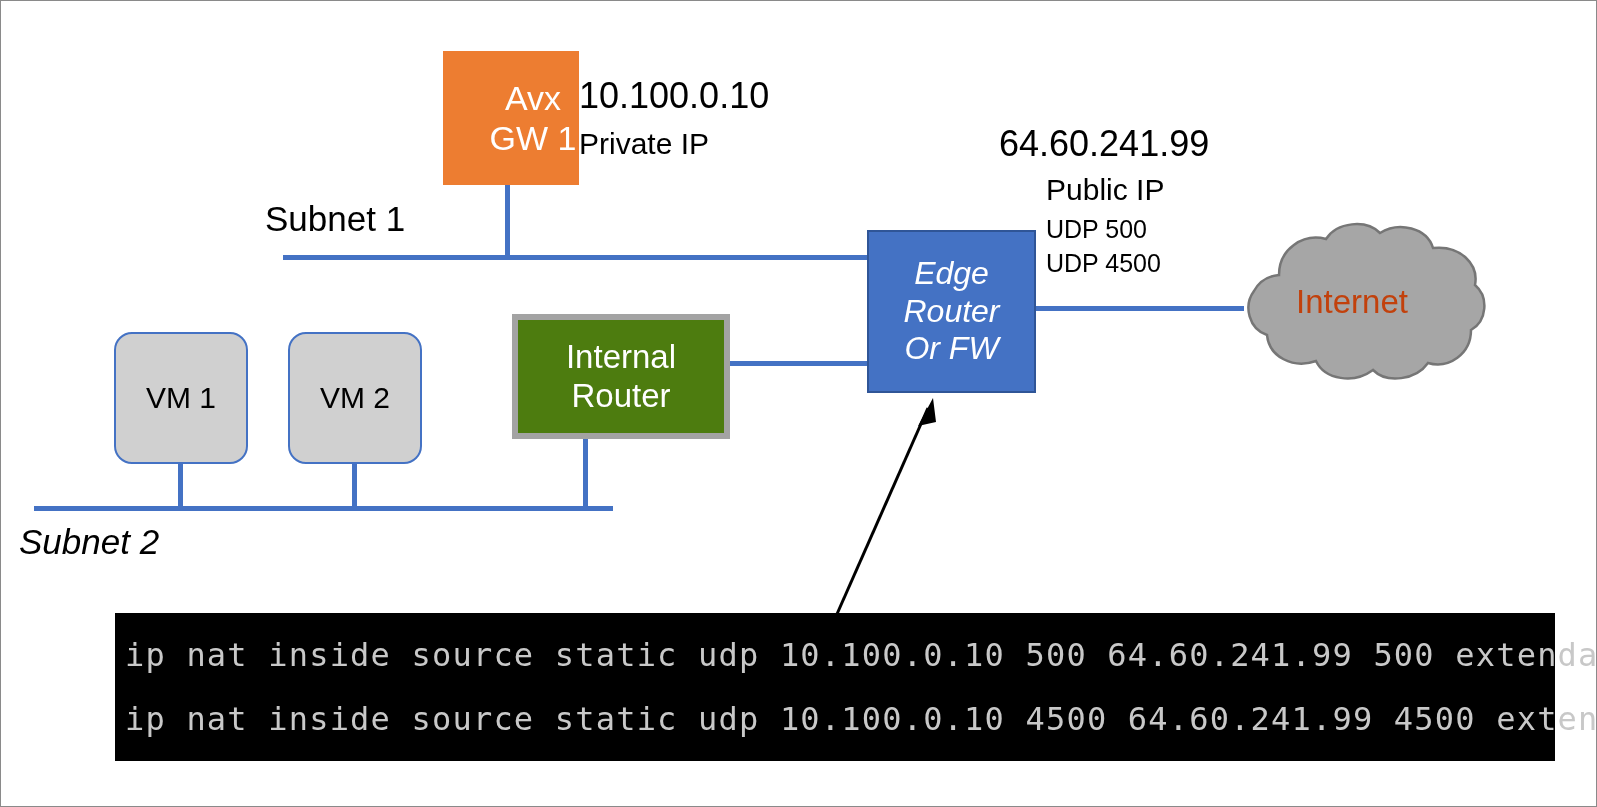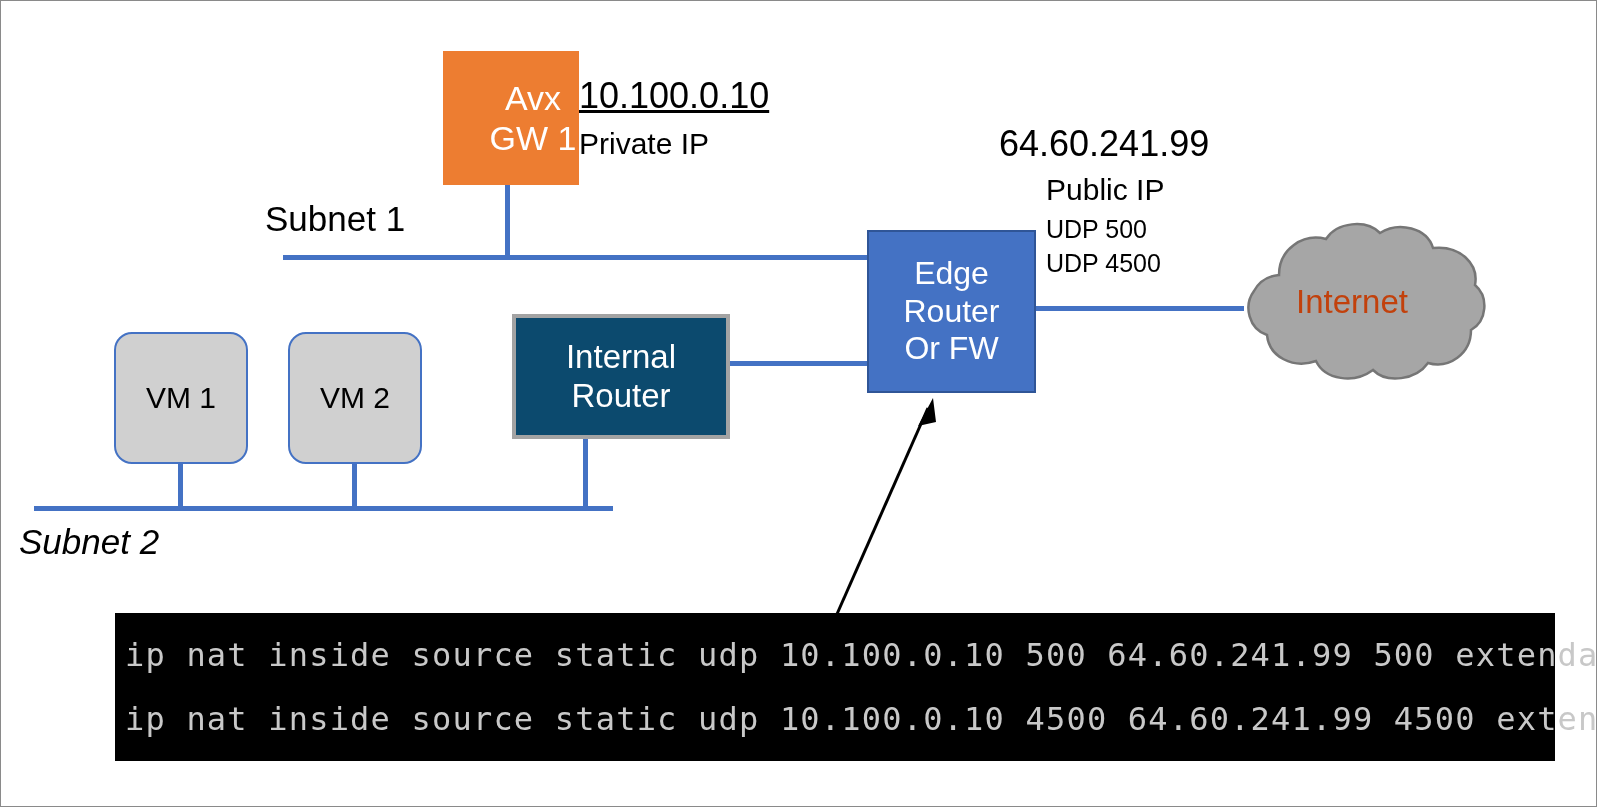--- a/index.html
+++ b/index.html
@@ -31,32 +31,33 @@
   #avx-gw-1 {
     left: 442px; top: 50px; width: 136px; height: 134px;
     background: #ED7D31;
     color: #ffffff;
     font-size: 34px;
     padding-left: 44px;
   }
   
   #internal-router {
     left: 511px; top: 313px; width: 218px; height: 125px;
-    background: #0c4a6e;
-    border: 4px solid #a3a3a3;
+    background: #4d7c0f;
+    border: 6px solid #a3a3a3;
     color: #ffffff;
     font-size: 33px;
   }
   
   #edge-router {
     left: 866px; top: 229px; width: 169px; height: 163px;
     background: #4472C4;
     border: 2px solid #2F5597;
     color: #ffffff;
     font-size: 32px;
+    font-style: italic;
   }
   
   .vm-box {
     width: 134px; height: 132px;
     background: #D0D0D0;
     border: 2px solid #4472C4;
     border-radius: 18px;
     color: #000000;
     font-size: 30px;
     top: 331px;
@@ -91,21 +92,21 @@
 
   
   .lbl {
     position: absolute;
     color: #000000;
     white-space: nowrap;
   }
   #subnet-1-label { left: 264px; top: 198px; font-size: 35px; }
   #subnet-2-label { left: 18px;  top: 521px; font-size: 35px; font-style: italic; }
 
-  #private-ip-value   { left: 578px;  top: 74px;  font-size: 36px; text-decoration: underline; }
+  #private-ip-value   { left: 578px;  top: 74px;  font-size: 36px; }
   #private-ip-caption { left: 578px;  top: 126px; font-size: 30px; }
 
   #public-ip-value   { left: 998px; top: 122px; font-size: 36px; }
   #public-ip-caption { left: 1045px; top: 172px; font-size: 30px; }
   #udp-500-label     { left: 1045px; top: 214px; font-size: 25px; }
   #udp-4500-label    { left: 1045px; top: 248px; font-size: 25px; }
 
   
   #annotation-arrow {
     position: absolute;

